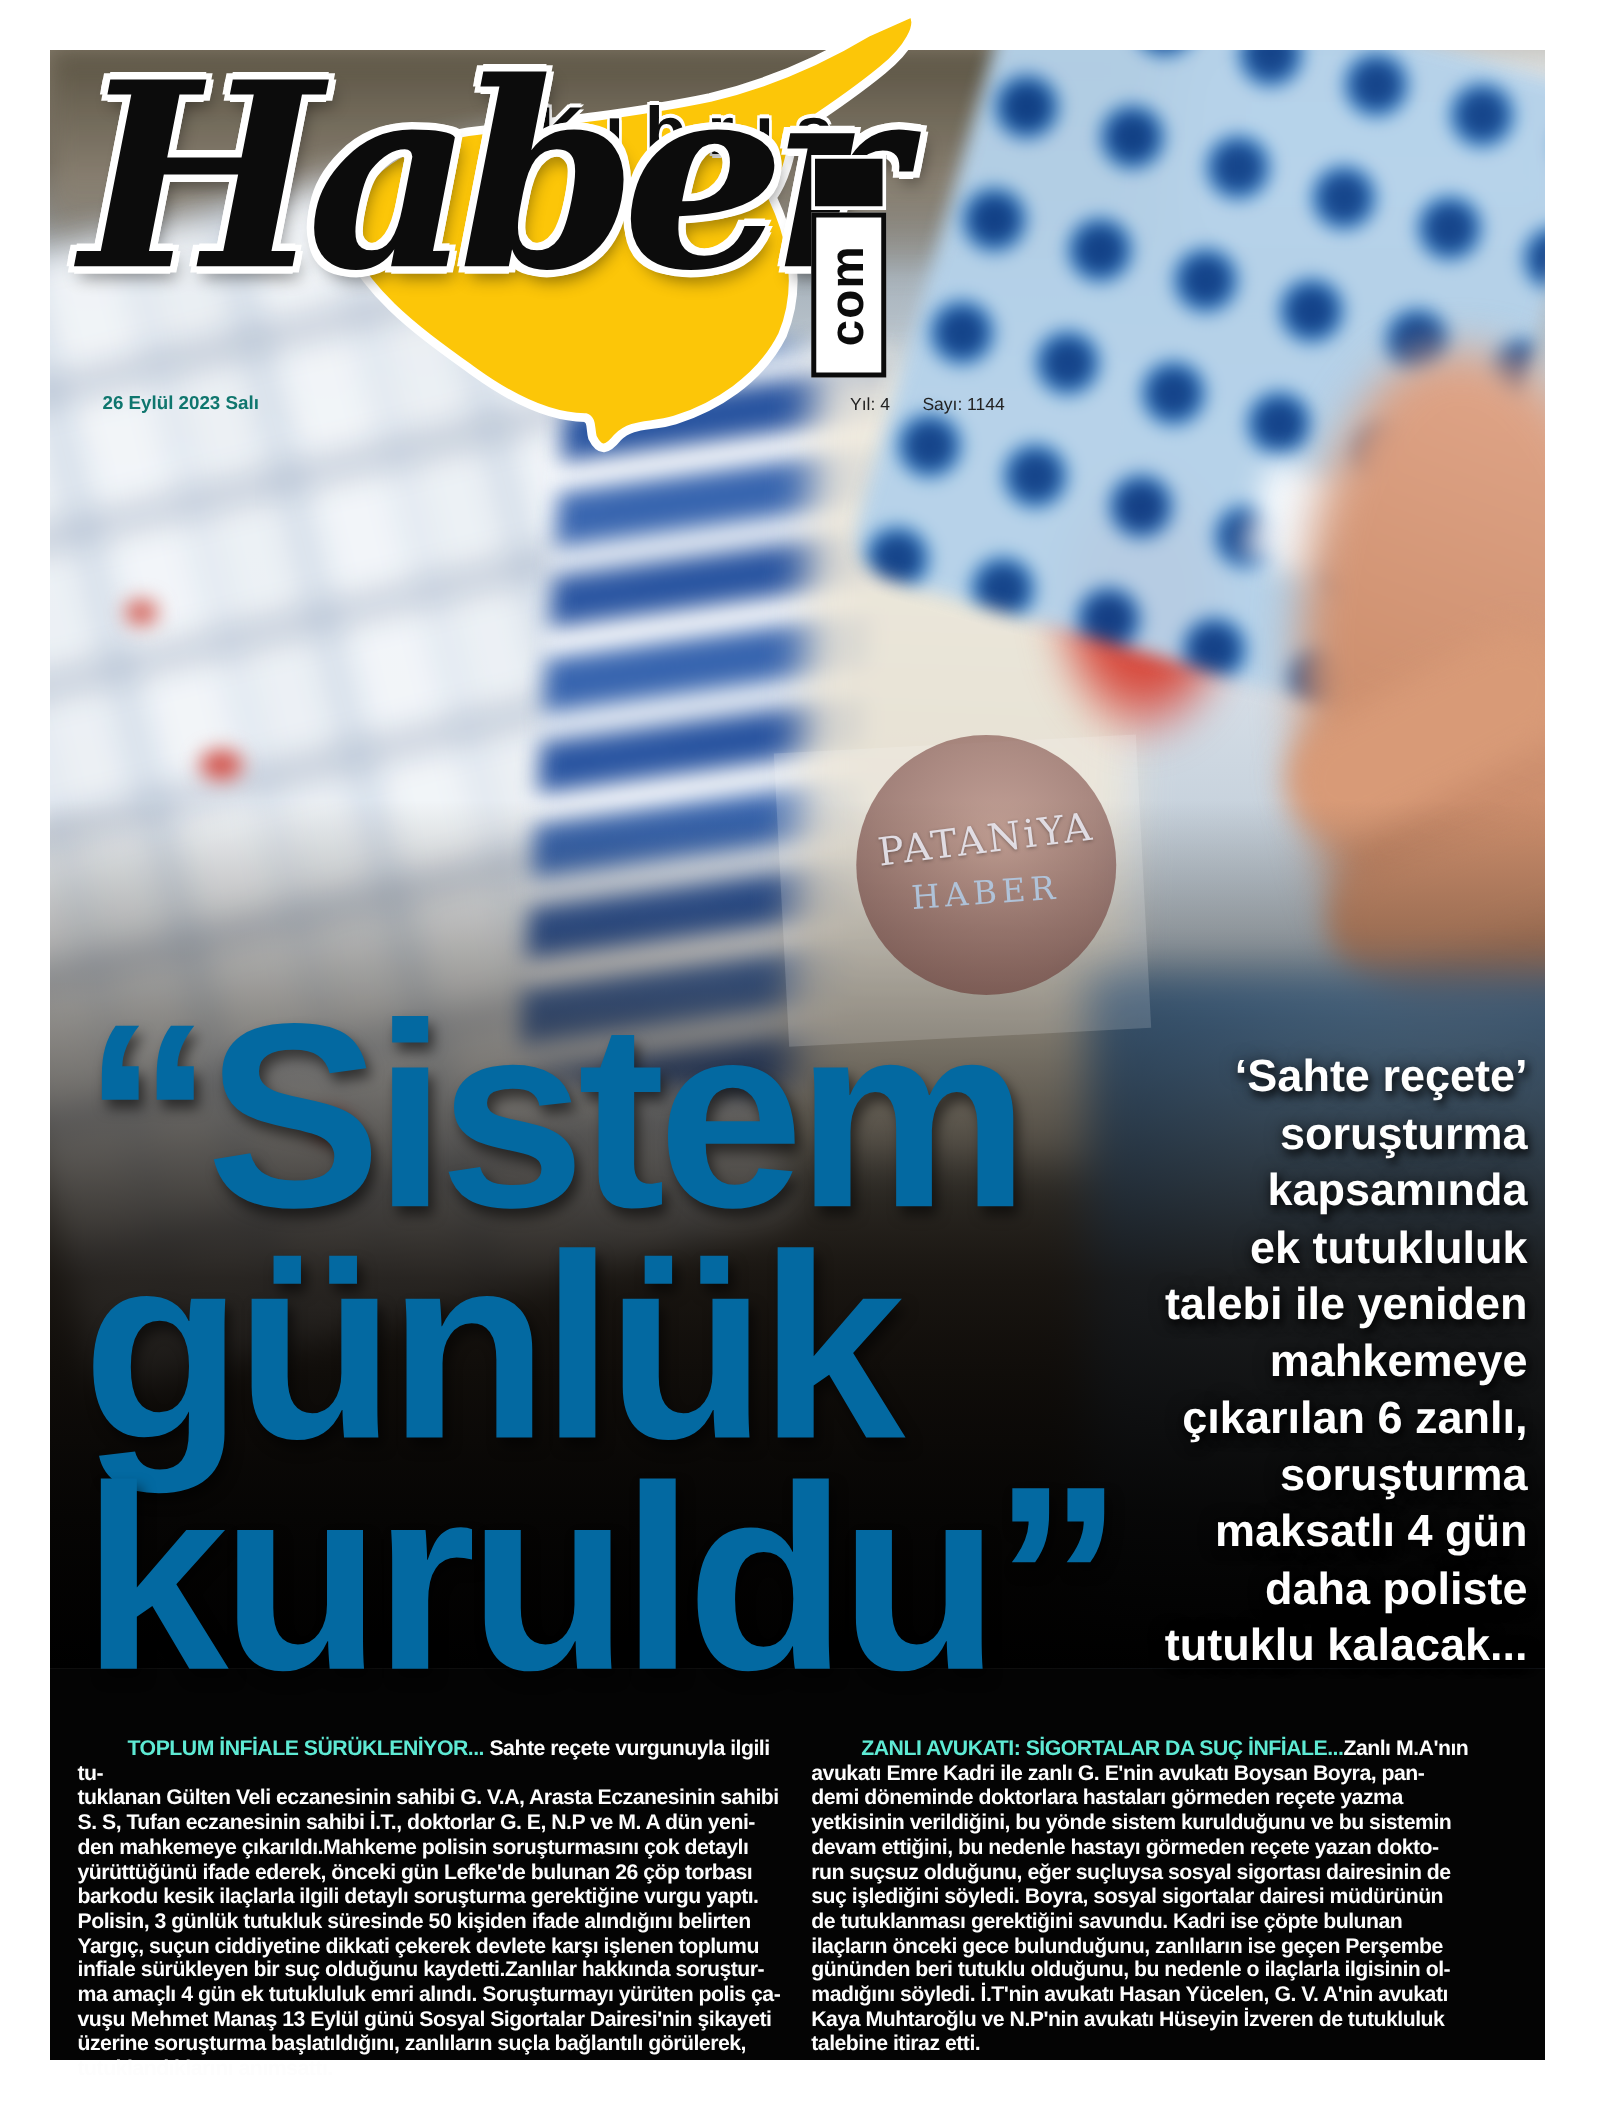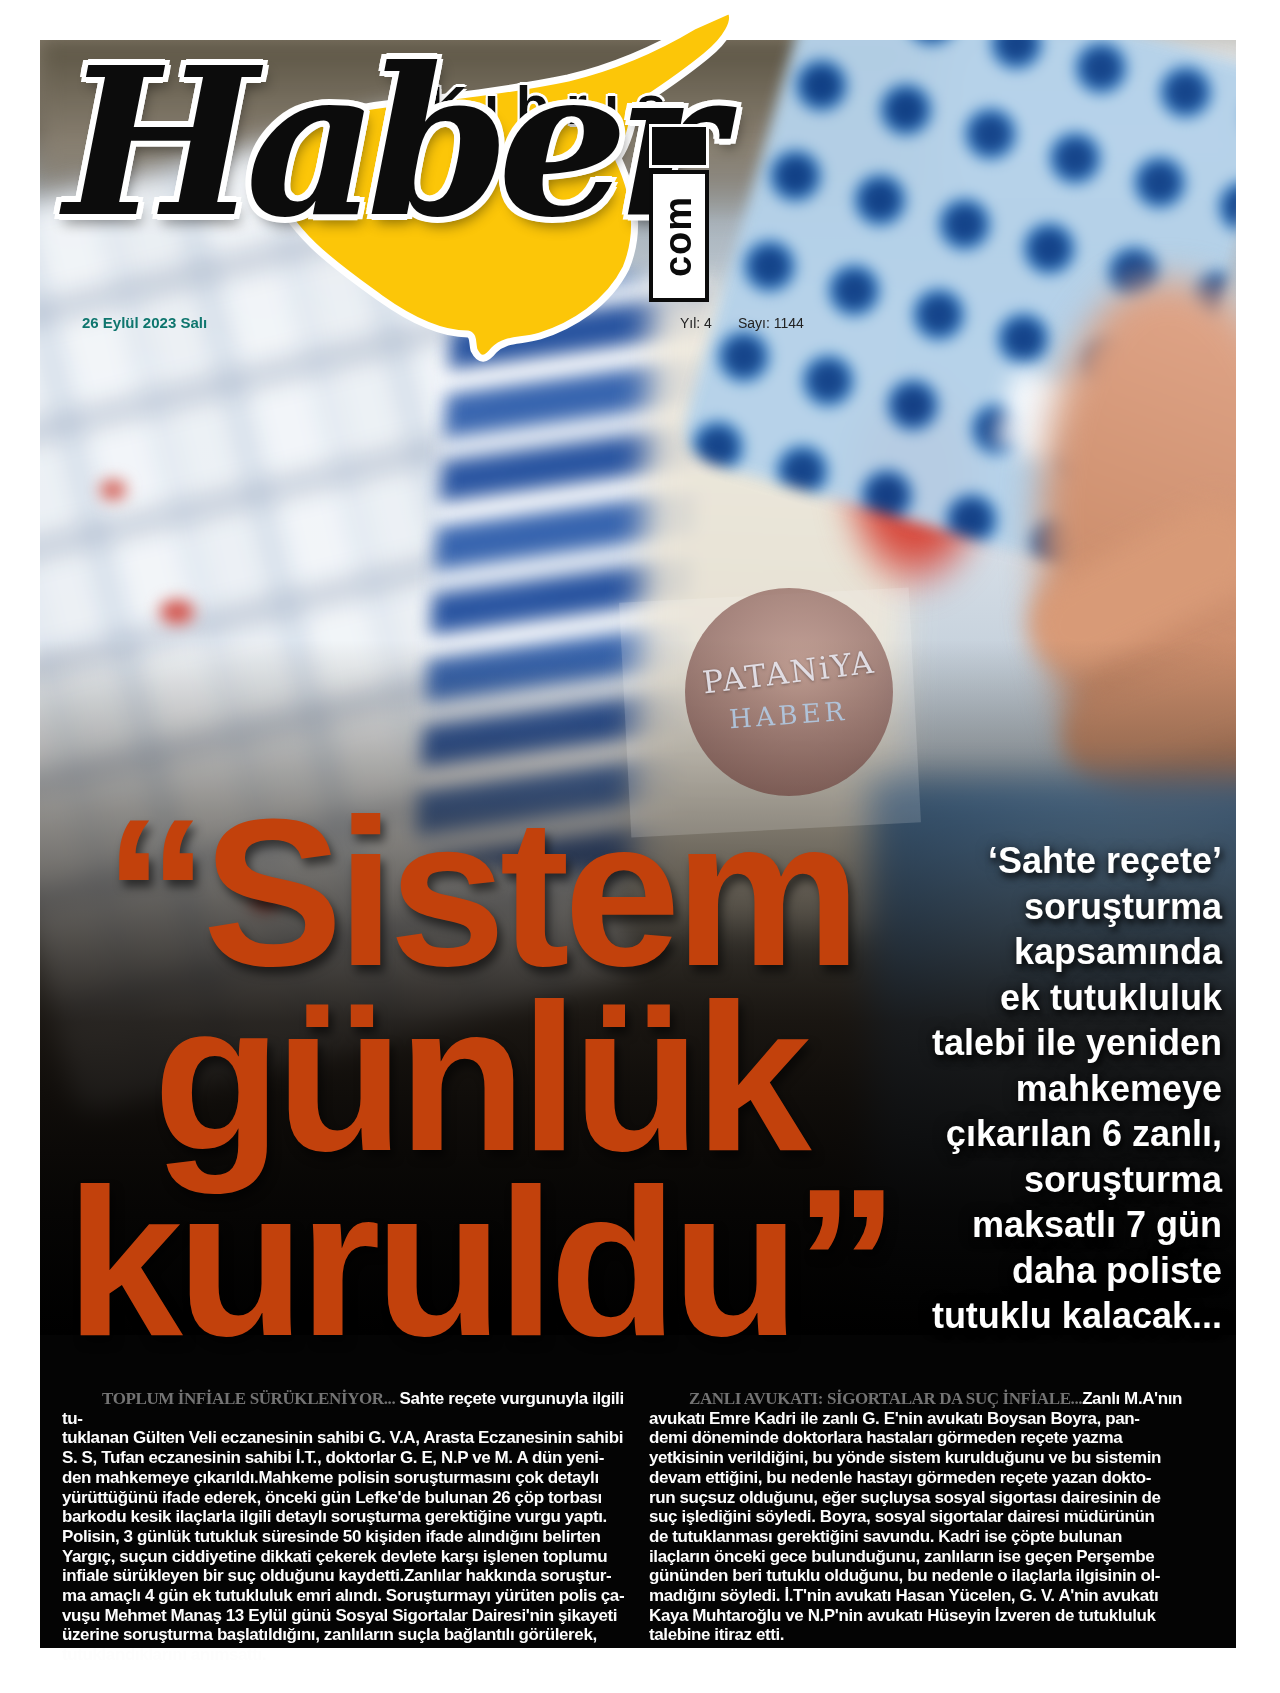--- a/index.html
+++ b/index.html
@@ -67,32 +67,32 @@
   .com-bar{width:60px;height:44px;background:#0b0b0b;border:3px solid #fff;box-sizing:border-box;}
   .com-box{width:60px;height:132px;background:#fff;border:4px solid #0b0b0b;box-sizing:border-box;
     display:flex;align-items:center;justify-content:center;margin-top:2px;}
   .com-text{transform:rotate(-90deg);font-size:38px;font-weight:bold;color:#0b0b0b;letter-spacing:1px;}
   .dateline{position:absolute;left:82px;top:314px;z-index:3;font-size:15px;color:#0f766e;font-weight:bold;}
   .issueline{position:absolute;left:680px;top:315px;z-index:3;font-size:14px;color:#222;}
   .issueline span{margin-right:26px;text-align:center;}
 
   
   .headline{position:absolute;left:66px;top:800px;z-index:6;font-size:210px;font-weight:bold;
-    letter-spacing:-6px;line-height:185px;color:#c2410c;
-    text-shadow:4px 7px 10px rgba(0,0,0,.55);white-space:nowrap;text-align:center;}
+    letter-spacing:-6px;line-height:185px;color:#0369a1;
+    text-shadow:4px 7px 10px rgba(0,0,0,.55);white-space:nowrap;}
   .subheadline{position:absolute;right:58px;top:838px;z-index:6;width:470px;text-align:right;
     font-size:36px;font-weight:bold;line-height:45.5px;color:#ffffff;white-space:pre-line;
     text-shadow:2px 4px 7px rgba(0,0,0,.85),0 0 14px rgba(0,0,0,.5);}
 
   
   .panel{position:absolute;left:40px;top:1335px;width:1196px;height:313px;background:#040404;z-index:5;
     box-sizing:border-box;padding:54px 14px 0 22px;display:flex;gap:14px;}
   .col{width:578px;font-size:17px;font-weight:bold;line-height:19.7px;letter-spacing:-.4px;color:#fdfdfd;}
   .col p{margin:0;text-indent:40px;}
-  .lead{color:#737373;font-family:Liberation Serif, serif;}
+  .lead{color:#5eead4;}
   .body-text{white-space:pre-line;}
 </style>
 </head>
 <body>
 
 <div class="page">
 
   <div class="photo">
     <div class="layer ph-base"></div>
     <div class="layer ph-shelf"></div>
@@ -146,21 +146,21 @@
   </div>
 
   <div class="subheadline">‘Sahte reçete’
 soruşturma
 kapsamında
 ek tutukluluk
 talebi ile yeniden
 mahkemeye
 çıkarılan 6 zanlı,
 soruşturma
-maksatlı 7 gün
+maksatlı 4 gün
 daha poliste
 tutuklu kalacak...</div>
 
   <div class="panel">
     <div class="col">
       <p>
         <span class="lead">TOPLUM İNFİALE SÜRÜKLENİYOR...</span><span class="body-text"> Sahte reçete vurgunuyla ilgili tu-
 tuklanan Gülten Veli eczanesinin sahibi G. V.A, Arasta Eczanesinin sahibi
 S. S, Tufan eczanesinin sahibi İ.T., doktorlar G. E, N.P ve M. A dün yeni-
 den mahkemeye çıkarıldı.Mahkeme polisin soruşturmasını çok detaylı

